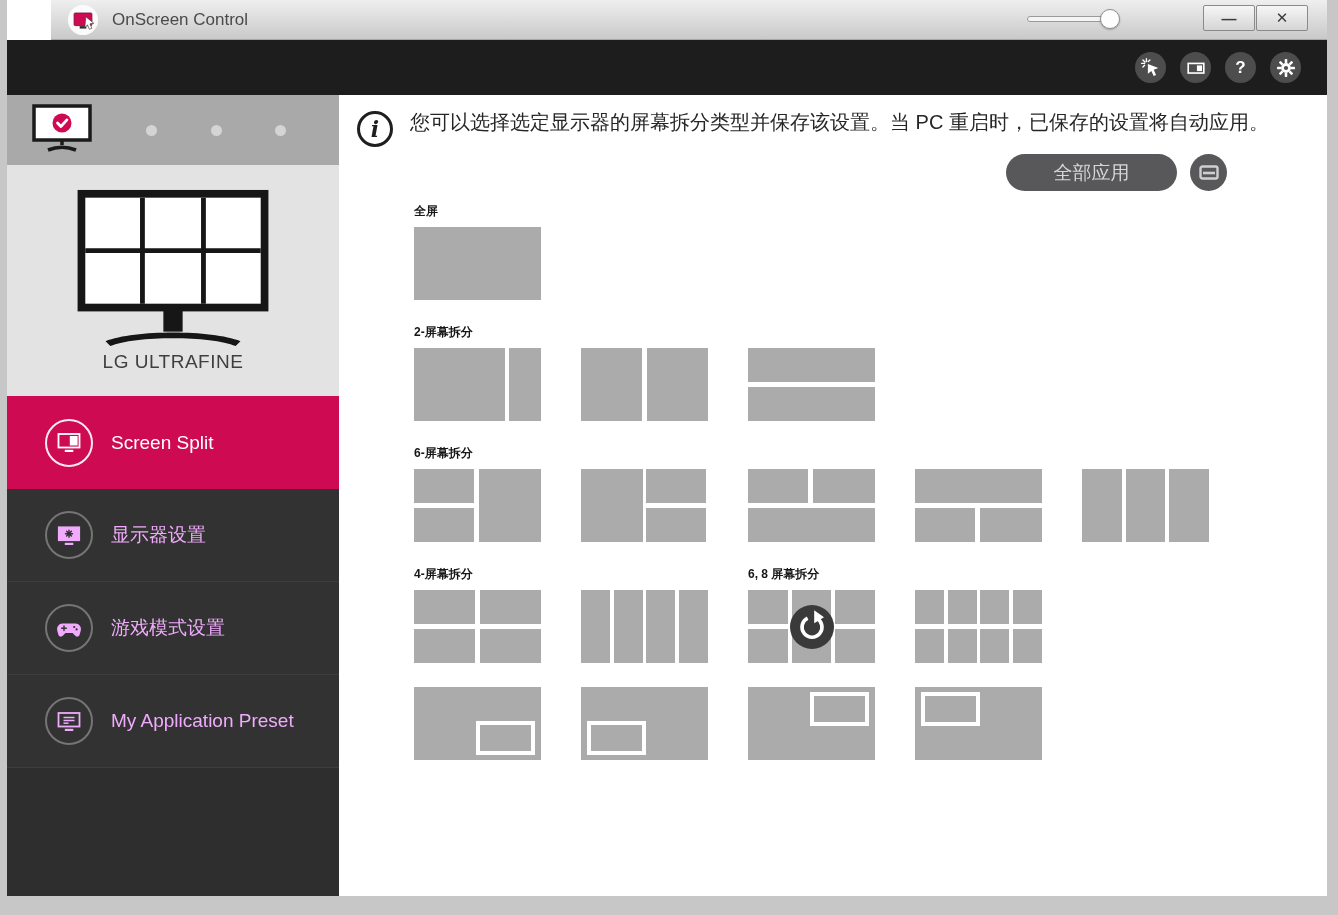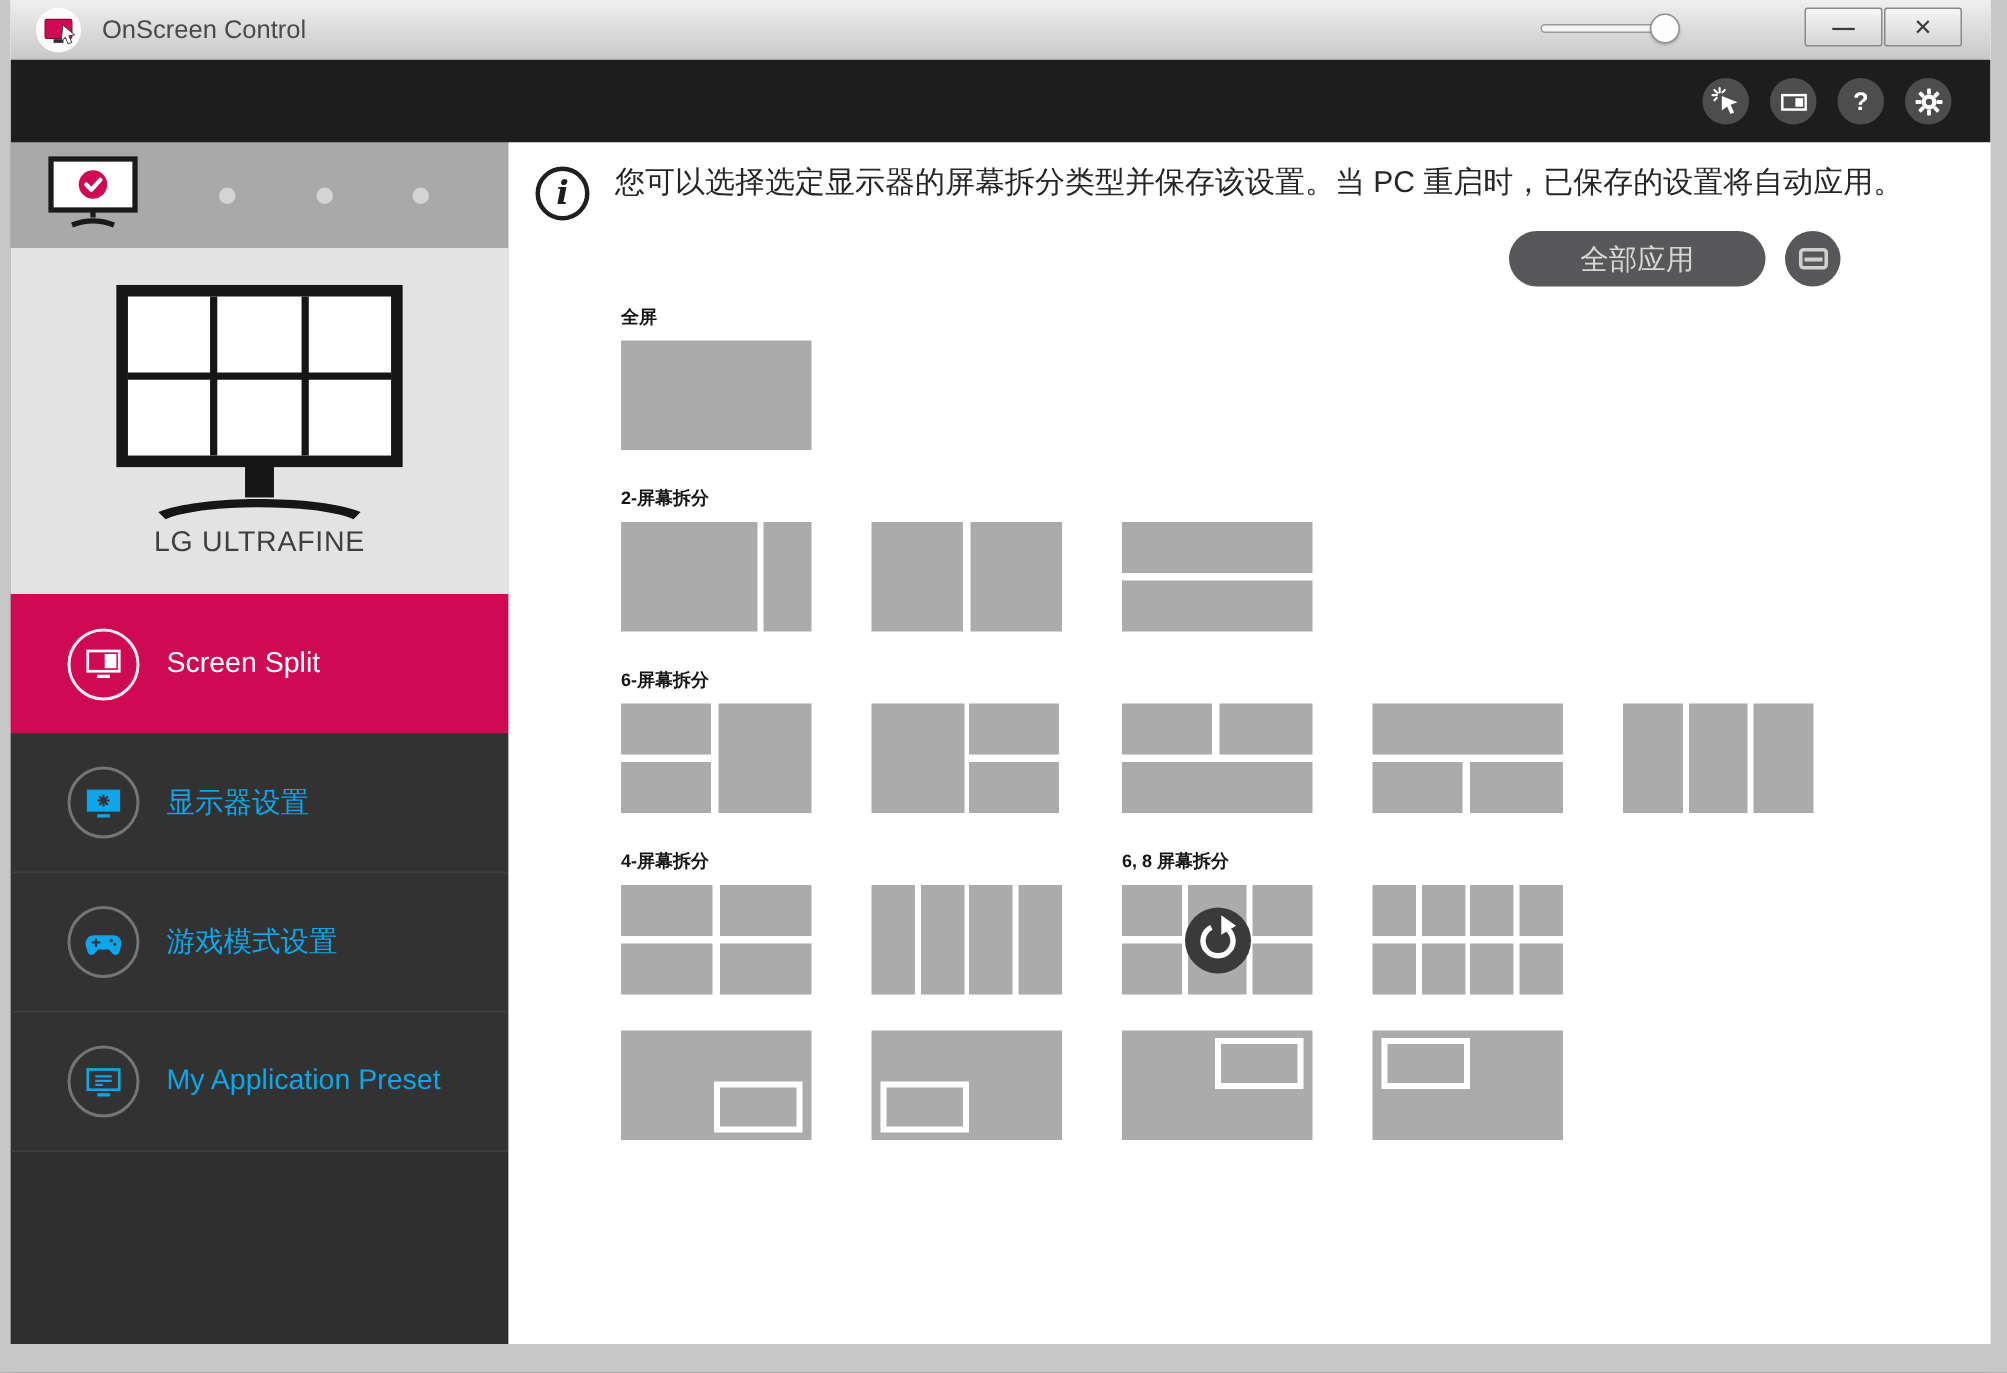--- a/index.html
+++ b/index.html
@@ -4,21 +4,21 @@
 <style>
   html,body{margin:0;padding:0;background:#6b6f6b;font-family:"Liberation Sans","DejaVu Sans",sans-serif;}
   *{box-sizing:border-box;}
   .window{
     width:1338px;height:915px;position:relative;margin:0 auto;
     border-left:7px solid #c7c7c7;border-right:11px solid #c7c7c7;border-bottom:19px solid #c7c7c7;
     outline:1px solid #8e8e8e;background:#fff;overflow:hidden;
   }
   
   .titlebar{height:40px;background:linear-gradient(#efefef,#c9c9c9);border-bottom:1px solid #a6a6a6;
-    display:flex;align-items:center;position:relative;}
+    display:flex;align-items:center;position:relative;margin-left:44px;}
   .app-icon{width:32px;height:32px;margin-left:16px;flex:0 0 auto;}
   .title-text{margin-left:13px;font-size:17px;color:#4a4a4a;}
   .opacity-slider{position:absolute;right:216px;top:16px;width:84px;height:6px;border:1px solid #9a9a9a;
     background:#f4f4f4;border-radius:3px;}
   .slider-handle{position:absolute;right:-10px;top:-8px;width:20px;height:20px;border-radius:50%;
     background:#fdfdfd;border:1px solid #8f8f8f;box-shadow:0 1px 2px rgba(0,0,0,.25);}
   .winbtn{position:absolute;top:5px;width:52px;height:26px;border:1px solid #8a8a8a;border-radius:2px;
     background:linear-gradient(#f6f6f6,#d5d5d5);display:flex;align-items:center;justify-content:center;
     font-size:15px;color:#3a3a3a;cursor:pointer;}
   .winbtn.min{right:72px;font-weight:bold;}
@@ -32,21 +32,21 @@
   .tool-q{color:#fff;font-size:17px;font-weight:bold;}
   
   .body{display:flex;height:801px;}
   .sidebar{width:332px;flex:0 0 auto;background:#2e2e2e;display:flex;flex-direction:column;}
   .mon-select{height:70px;background:#a9a9a9;display:flex;align-items:center;}
   .mon-sel-icon{margin-left:24px;}
   .dots{display:flex;flex:1;justify-content:space-evenly;align-items:center;}
   .dot{width:11px;height:11px;border-radius:50%;background:#d4d4d4;}
   .preview{height:231px;background:#e3e3e3;display:flex;flex-direction:column;align-items:center;justify-content:center;}
   .monitor-name{font-size:19px;color:#3f3f3f;margin-top:2px;letter-spacing:.5px;text-align:right;}
-  .menu-item{height:93px;display:flex;align-items:center;cursor:pointer;background:#323232;color:#0ea5e9;
+  .menu-item{height:93px;display:flex;align-items:center;cursor:pointer;background:#323232;color:#f0abfc;
     border-bottom:1px solid #3e3e3e;}
   .menu-item.active{background:#ce0a52;color:#ffffff;border-bottom:none;}
   .icon-ring{width:48px;height:48px;border-radius:50%;border:2px solid #757575;margin-left:38px;
     display:flex;align-items:center;justify-content:center;flex:0 0 auto;}
   .menu-item.active .icon-ring{border-color:rgba(255,255,255,.92);}
   .menu-label{margin-left:18px;font-size:19px;white-space:nowrap;}
   .sidebar-fill{flex:1;background:#2e2e2e;}
   
   .main{flex:1;background:#fff;overflow:hidden;}
   .info-row{display:flex;padding:14px 20px 0 18px;}

